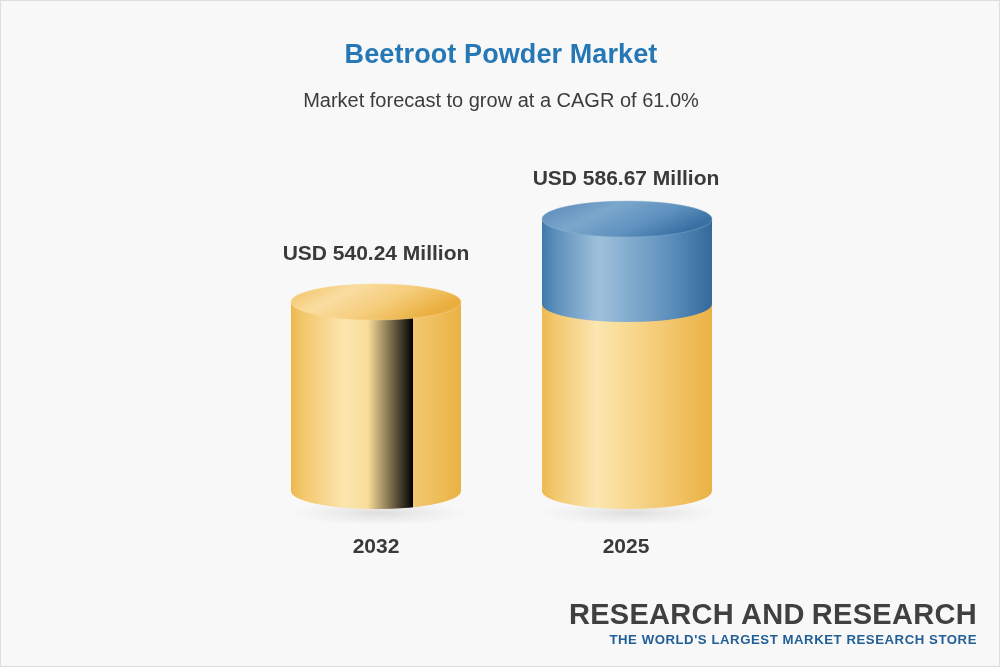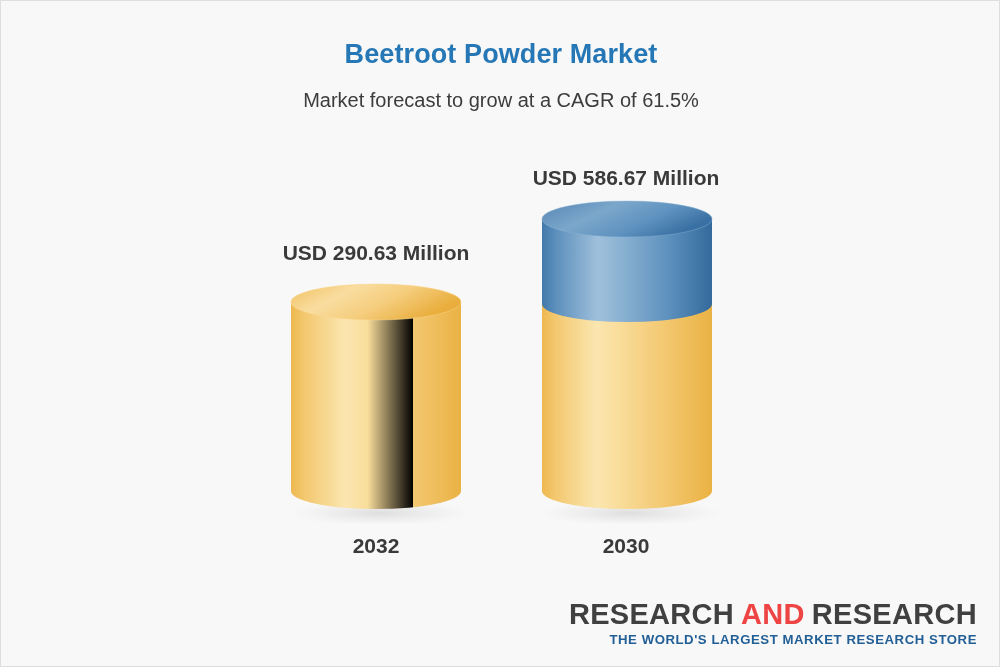--- a/index.html
+++ b/index.html
@@ -96,43 +96,43 @@
     text-align: right;
   }
   #brand-name {
     font-size: 29px;
     font-weight: bold;
     letter-spacing: 0.3px;
     line-height: 1.05;
     white-space: nowrap;
   }
   .brand-word-primary { color: #404040; }
-  .brand-word-accent  { color: #ef4444; text-align: center; }
+  .brand-word-accent  { color: #404040; text-align: center; }
   #brand-tagline {
     font-size: 13.2px;
     font-weight: bold;
     color: #215f96;
     letter-spacing: 0.55px;
     margin-top: 3px;
     white-space: nowrap;
   }
 </style>
 </head>
 <body>
 
 <div id="canvas">
 
   <div id="chart-title">Beetroot Powder Market</div>
-  <div id="chart-subtitle">Market forecast to grow at a CAGR of 61.5%</div>
+  <div id="chart-subtitle">Market forecast to grow at a CAGR of 61.0%</div>
 
   <div id="plot-area">
 
     <div class="bar-group">
 
-      <div class="bar-value-label" style="left: 225px; top: 240px;">USD 290.63 Million</div>
+      <div class="bar-value-label" style="left: 225px; top: 240px;">USD 540.24 Million</div>
 
       <svg class="cylinder-svg" style="left:280px; top:272px;" width="190" height="250">
         <defs>
           <linearGradient id="yellowSide1" x1="0" y1="0" x2="1" y2="0">
             <stop offset="0%" stop-color="#eeb84f"></stop>
             <stop offset="8%" stop-color="#f3c86f"></stop>
             <stop offset="32%" stop-color="#fbe6b0"></stop>
             <stop offset="45%" stop-color="#f9dd9b"></stop>
             <stop offset="72%" stop-color="#f3c straw"></stop>
             <stop offset="72%" stop-color="#f3c871"></stop>
@@ -201,21 +201,21 @@
         <ellipse cx="99" cy="323" rx="92" ry="13" fill="url(#shadow2)"></ellipse>
 
         <path d="M 10,114 L 10,301 A 85,18 0 0 0 180,301 L 180,114 Z" fill="url(#yellowSide2)"></path>
 
         <path d="M 10,29 L 10,114 A 85,18 0 0 0 180,114 L 180,29 Z" fill="url(#blueSide2)"></path>
 
         <ellipse cx="95" cy="29" rx="85" ry="18" fill="url(#blueTop2)"></ellipse>
         <ellipse cx="95" cy="29" rx="85" ry="18" fill="none" stroke="#8cb3d3" stroke-width="0.8" opacity="0.55"></ellipse>
       </svg>
 
-      <div class="bar-category-label" style="left: 475px; top: 533px;">2030</div>
+      <div class="bar-category-label" style="left: 475px; top: 533px;">2025</div>
     </div>
 
   </div>
 
 
   <div id="brand-logo">
     <div id="brand-name"><span class="brand-word-primary">RESEARCH</span><span class="brand-word-accent" style="margin:0 7px;">AND</span><span class="brand-word-primary">RESEARCH</span></div>
     <div id="brand-tagline">THE WORLD'S LARGEST MARKET RESEARCH STORE</div>
   </div>
 

